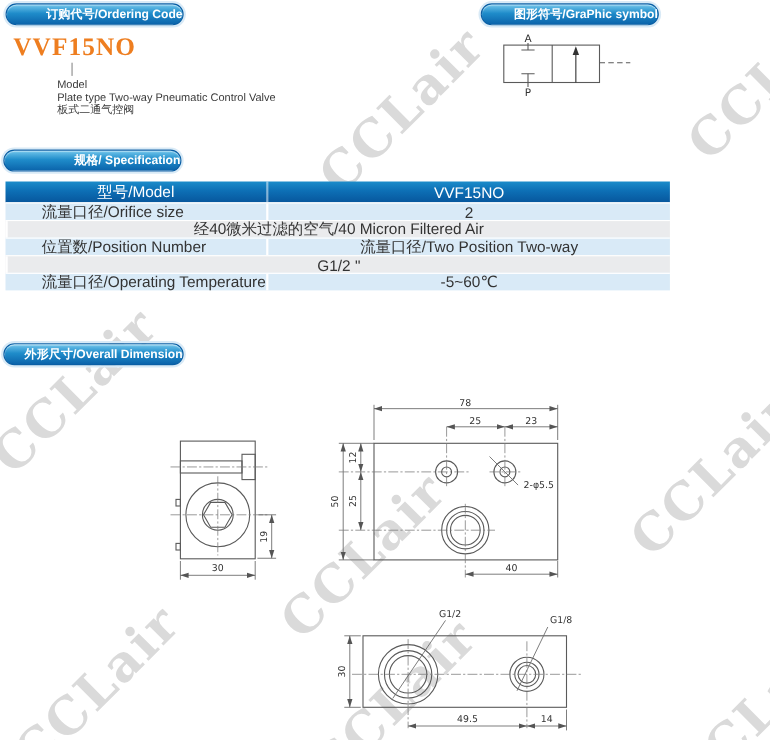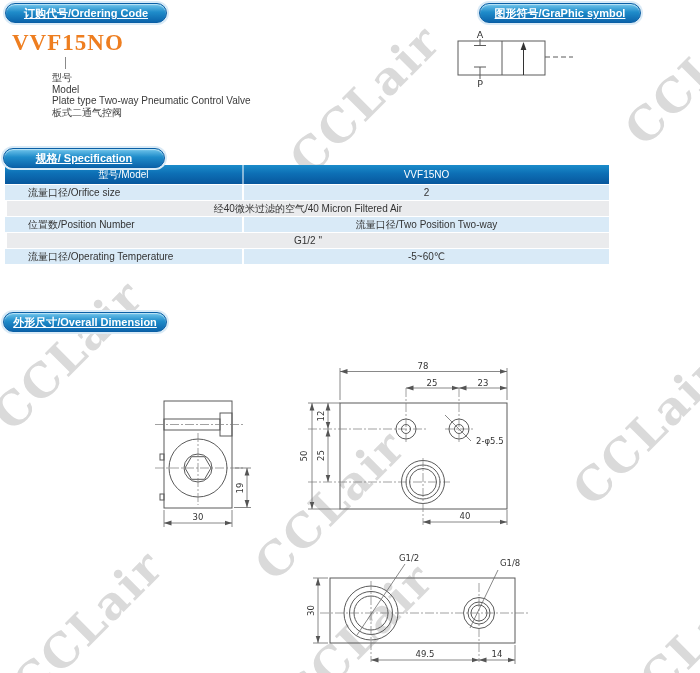--- a/index.html
+++ b/index.html
@@ -6,37 +6,37 @@
   .page{position:relative;width:700px;height:673px;background:#fff;overflow:hidden;
         font-family:"Liberation Sans","DejaVu Sans",sans-serif;color:#333;}
   
   .wm{position:absolute;z-index:0;font-family:"DejaVu Serif",serif;font-weight:bold;
       font-size:46px;letter-spacing:2px;color:var(--watermark-gray,#dadada);
       transform:translate(-50%,-50%) rotate(-45deg);white-space:nowrap;pointer-events:none;}
   
   .banner{position:absolute;z-index:2;width:160px;height:18px;border-radius:10px;
       background:linear-gradient(180deg,#72c6ec 0%,#1f8cca 45%,#0b64ab 100%);
       border:1px solid #0a5fa5;box-shadow:0 0 0 2px #d9eaf6, inset 0 1px 1px rgba(255,255,255,.55);
-      color:#fff;font-size:11px;font-weight:bold;text-align:center;line-height:18px;text-decoration:underline;}
+      color:#fff;font-size:11px;font-weight:bold;text-align:right;line-height:18px;}
   .b1{left:5px;top:3px;}
-  .b2{left:437px;top:3px;margin-left:42px;}
-  .bspec{left:3px;top:148px;}
+  .b2{left:437px;top:3px;}
+  .bspec{left:3px;top:136px;}
   .bdim{left:3px;top:312px;width:162px;}
   
   .model-code{position:absolute;left:12px;top:30px;z-index:1;
       font-family:"Liberation Serif","DejaVu Serif",serif;font-weight:bold;font-size:23px;
       letter-spacing:1px;color:var(--model-orange,#ee7e20);}
   .model-vline{position:absolute;left:65px;top:57px;width:1px;height:12px;background:#8a8a8a;z-index:1;}
   .model-labels{position:absolute;left:52px;top:72px;z-index:1;font-size:10px;line-height:11.5px;color:#3a3a3a;}
   
-  .spec-table{position:absolute;left:5px;top:165px;width:604px;z-index:1;font-size:10px;}
+  .spec-table{position:absolute;left:5px;top:165px;width:604px;z-index:1;font-size:14px;}
   .thead{display:flex;height:19px;color:#fff;
       background:linear-gradient(180deg,#1b8cca 0%,#0d6fb5 45%,#07579d 100%);}
   .trow{display:flex;height:16px;border-top:1px solid #fff;box-sizing:border-box;}
-  .tl{width:237px;display:flex;align-items:center;padding-left:23px;box-sizing:border-box;}
+  .tl{width:237px;display:flex;align-items:center;padding-left:33px;box-sizing:border-box;}
   .thead .tl{justify-content:center;padding-left:0;}
   .tsep{width:2px;background:#fff;}
   .thead .tsep{background:rgba(255,255,255,.5);}
   .tv{flex:1;display:flex;align-items:center;justify-content:center;}
   .row-blue{background:var(--row-blue,#d9eaf7);}
   .row-gray{background:var(--row-gray,#eaebed);}
   
   .draw{position:absolute;z-index:1;}
   .o{stroke:#5a5a5a;stroke-width:1;fill:none;}
   .d{stroke:#6b6b6b;stroke-width:0.8;fill:none;}
@@ -63,21 +63,20 @@
   <span class="wm" style="left:330px;top:505px">CCLair</span>
   <span class="wm" style="left:648px;top:430px">CCLair</span>
   <span class="wm" style="left:88px;top:625px">CCLair</span>
   <span class="wm" style="left:358px;top:638px">CCLair</span>
   <span class="wm" style="left:688px;top:648px">CCLair</span>
 
   <div class="banner b1">订购代号/Ordering Code</div>
   <div class="model-code">VVF15NO</div>
   <div class="model-vline"></div>
   <div class="model-labels">
-    <div>型号</div>
     <div>Model</div>
     <div>Plate type Two-way Pneumatic Control Valve</div>
     <div>板式二通气控阀</div>
   </div>
 
   <div class="banner b2">图形符号/GraPhic symbol</div>
   <svg class="draw" style="left:440px;top:24px" width="150" height="66">
     <text class="p" x="40" y="14" text-anchor="middle">A</text>
     <line class="o" x1="40" y1="15" x2="40" y2="17"></line>
     <rect class="o" x="18" y="17" width="87" height="34"></rect>

